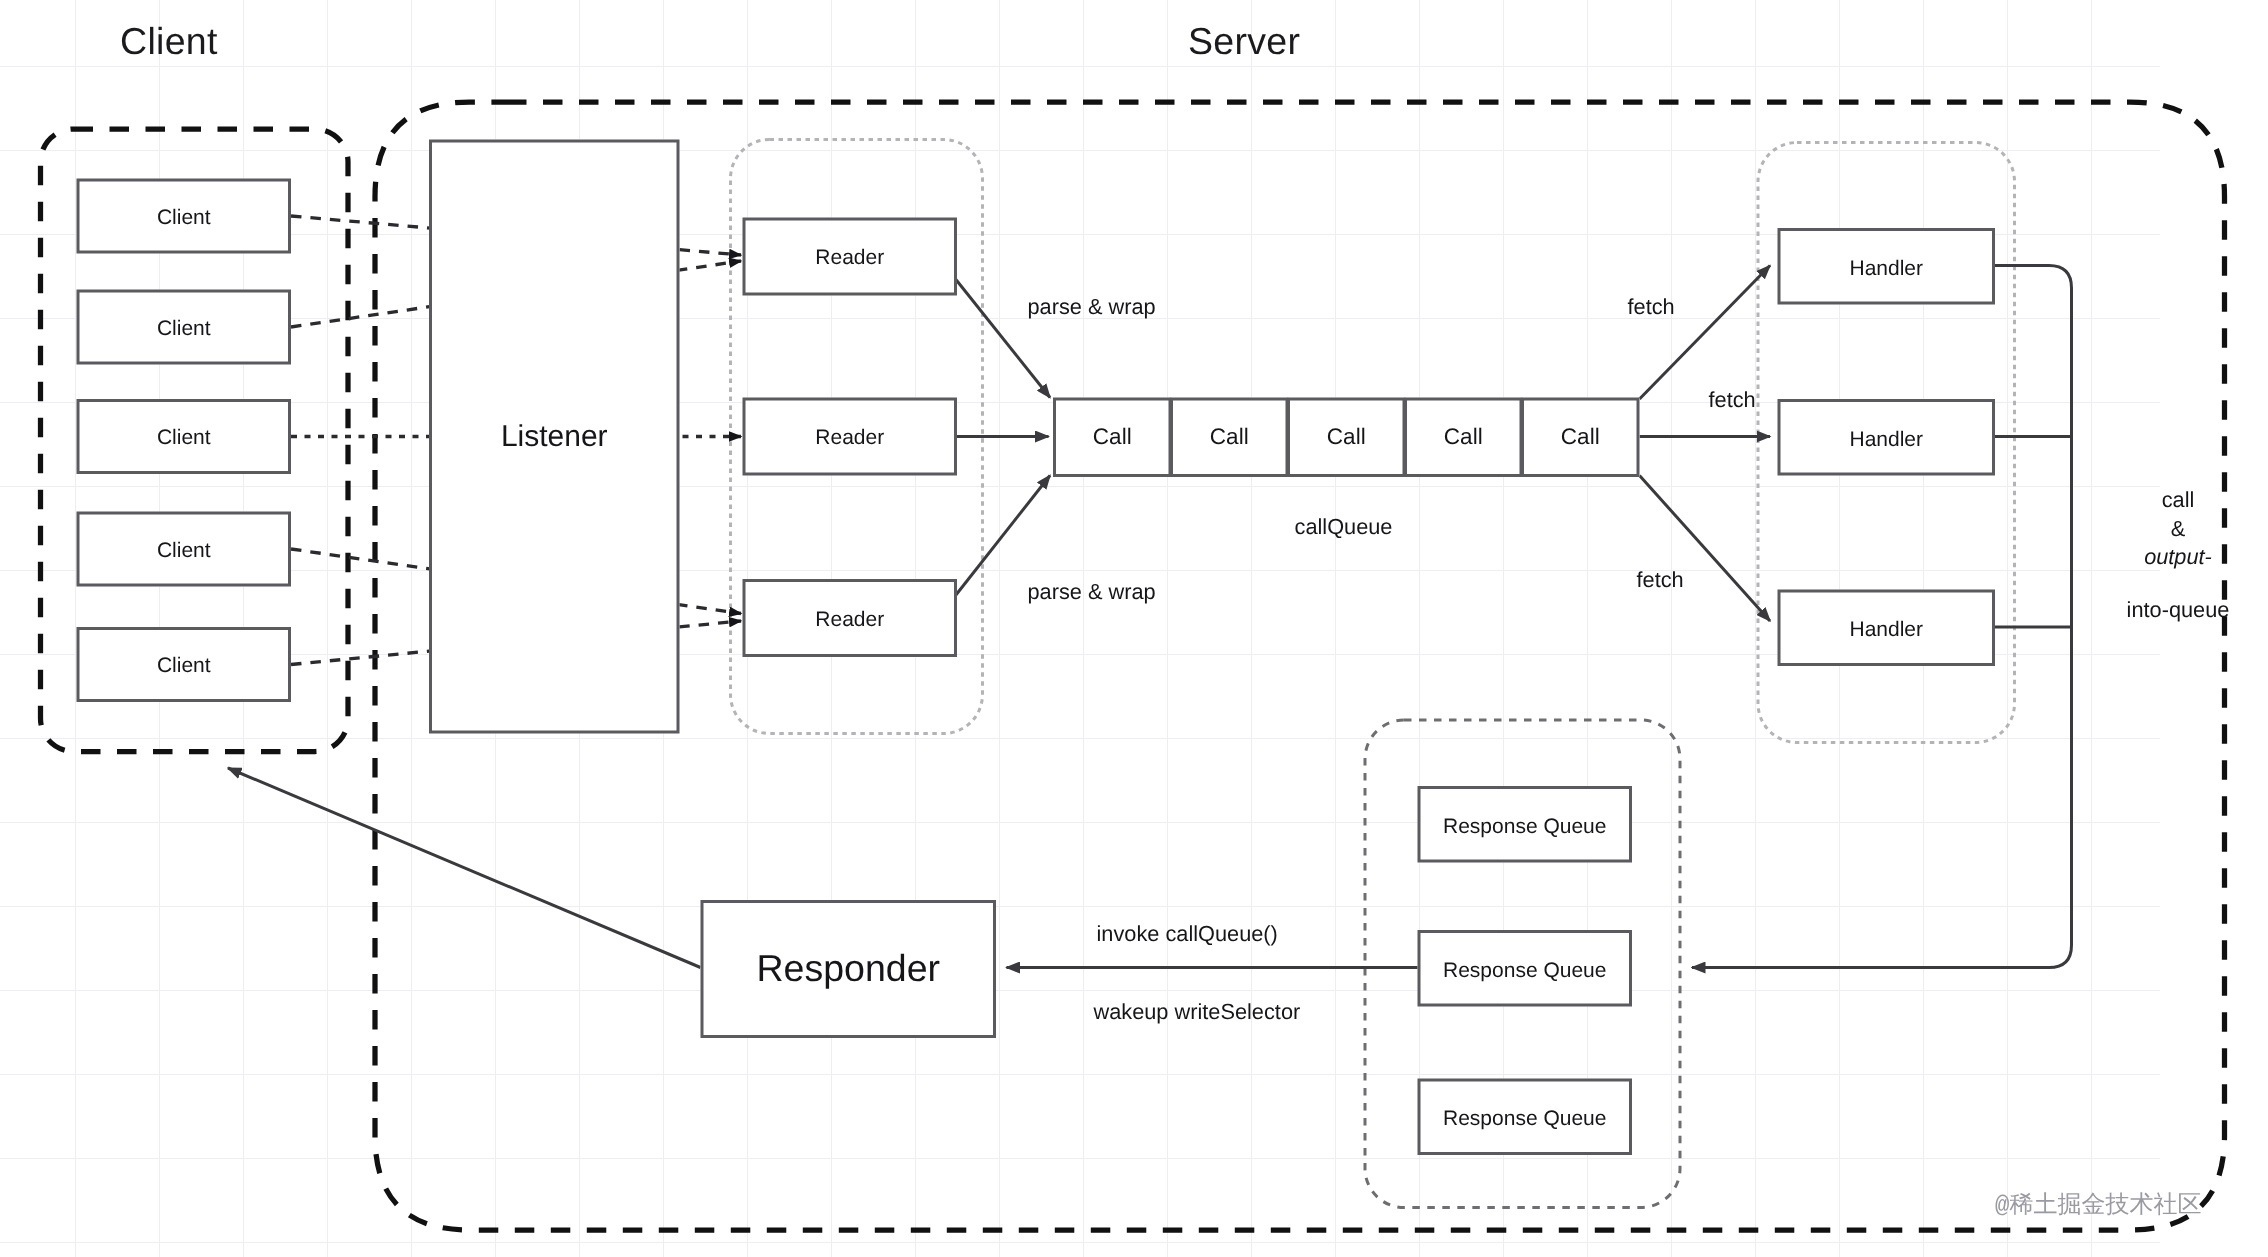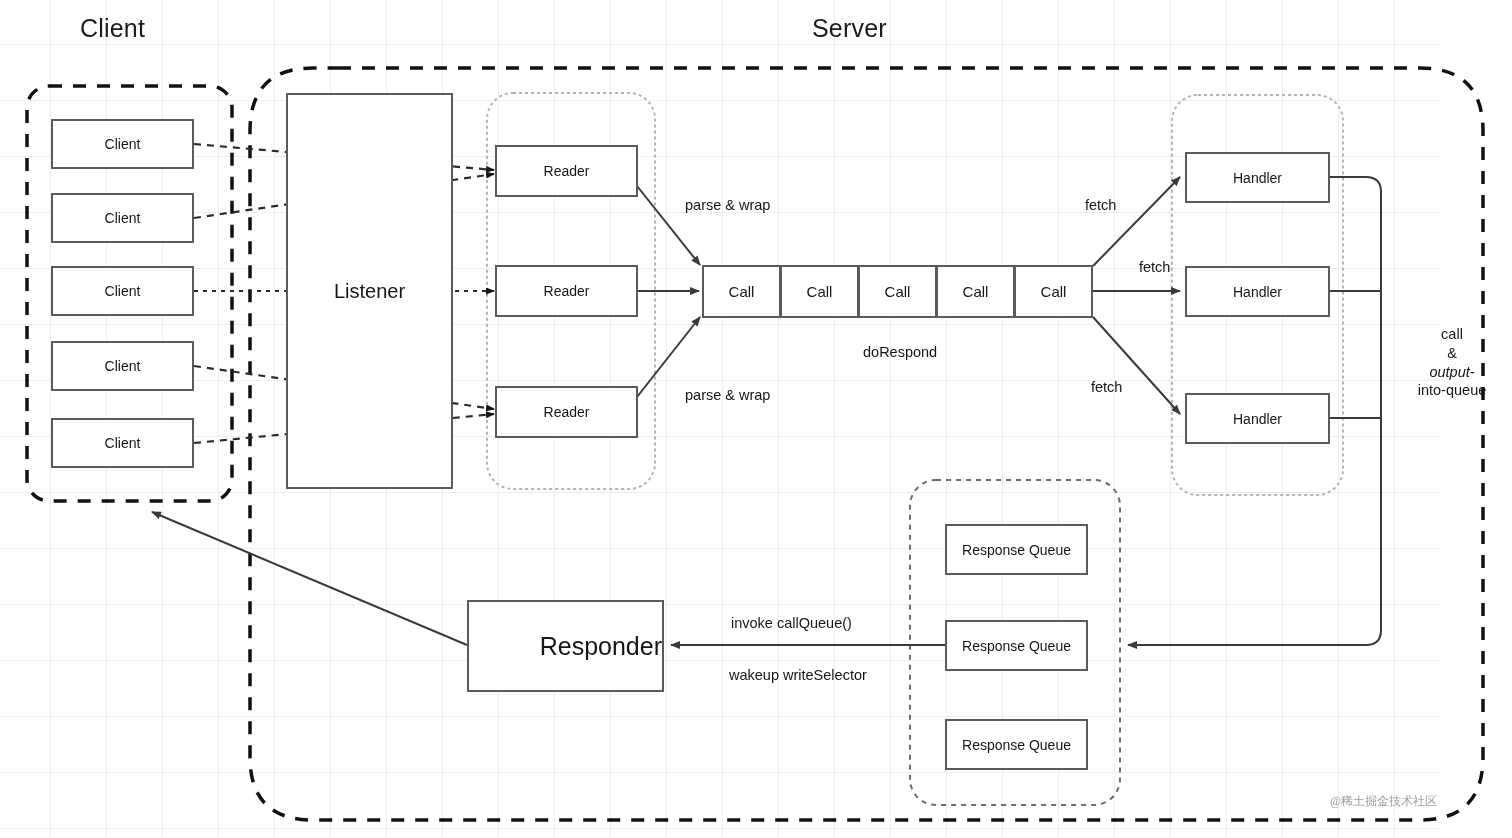--- a/index.html
+++ b/index.html
@@ -51,33 +51,33 @@
     position:absolute;
     font-size:14.5px;
     color:#16161a;
     white-space:nowrap;
     line-height:19px;
     margin-left:17px;
   }
   .lbl.ctr{text-align:center;}
   .watermark{
     position:absolute;
-    font-size:12px;
+    font-size:16px;
     color:#9a9aa2;
     white-space:nowrap;
-    font-family:Liberation Serif, serif;
+    font-family:Liberation Mono, monospace;
   }
 </style>
 </head>
 <body>
 
 <div id="canvas">
 
   <div class="ttl" style="left:80px;top:14px;">Client</div>
-  <div class="ttl" style="left:812px;top:14px;text-align:right;">Server</div>
+  <div class="ttl" style="left:792px;top:14px;text-align:right;">Server</div>
 
   <svg class="svg-layer" viewBox="0 0 1512 838" xmlns="http://www.w3.org/2000/svg">
     <defs>
       <marker id="ah" markerWidth="10" markerHeight="8" refX="9" refY="4" orient="auto" markerUnits="userSpaceOnUse">
         <path d="M0,0 L10,4 L0,8 z" fill="#3a3a3e"></path>
       </marker>
       <marker id="ahs" markerWidth="9" markerHeight="7" refX="8" refY="3.5" orient="auto" markerUnits="userSpaceOnUse">
         <path d="M0,0 L9,3.5 L0,7 z" fill="#16161a"></path>
       </marker>
     </defs>
@@ -156,21 +156,21 @@
   </div>
   <div class="qcell" style="left:858px;top:265px;width:79px;height:53px;">
     <span>Call</span>
   </div>
   <div class="qcell" style="left:936px;top:265px;width:79px;height:53px;">
     <span>Call</span>
   </div>
   <div class="qcell" style="left:1014px;top:265px;width:79px;height:53px;">
     <span>Call</span>
   </div>
-  <div class="lbl" style="left:846px;top:343px;">doRespond</div>
+  <div class="lbl" style="left:846px;top:343px;">callQueue</div>
 
   <div class="box small" style="left:1185px;top:152px;width:145px;height:51px;">
     <span>Handler</span>
   </div>
   <div class="box small" style="left:1185px;top:266px;width:145px;height:51px;">
     <span>Handler</span>
   </div>
   <div class="box small" style="left:1185px;top:393px;width:145px;height:51px;">
     <span>Handler</span>
   </div>
@@ -178,34 +178,34 @@
   <div class="box small" style="left:945px;top:524px;width:143px;height:51px;">
     <span>Response Queue</span>
   </div>
   <div class="box small" style="left:945px;top:620px;width:143px;height:51px;">
     <span>Response Queue</span>
   </div>
   <div class="box small" style="left:945px;top:719px;width:143px;height:51px;">
     <span>Response Queue</span>
   </div>
 
-  <div class="box big" style="left:467px;top:600px;width:197px;height:92px;justify-content:flex-end;">
+  <div class="box big" style="left:467px;top:600px;width:197px;height:92px;">
     <span>Responder</span>
   </div>
 
   <div class="lbl" style="left:668px;top:196px;">parse &amp; wrap</div>
   <div class="lbl" style="left:668px;top:386px;">parse &amp; wrap</div>
 
   <div class="lbl" style="left:1068px;top:196px;">fetch</div>
   <div class="lbl" style="left:1122px;top:258px;">fetch</div>
   <div class="lbl" style="left:1074px;top:378px;">fetch</div>
 
   <div class="lbl ctr" style="left:1390px;top:325px;width:90px;">call</div>
   <div class="lbl ctr" style="left:1390px;top:344px;width:90px;">&amp;</div>
   <div class="lbl ctr" style="left:1390px;top:363px;width:90px;font-style:italic;">output-</div>
-  <div class="lbl ctr" style="left:1390px;top:381px;width:90px;">into-queue</div>
+  <div class="lbl ctr" style="left:1390px;top:398px;width:90px;">into-queue</div>
 
   <div class="lbl" style="left:714px;top:614px;">invoke callQueue()</div>
   <div class="lbl" style="left:712px;top:666px;">wakeup writeSelector</div>
 
   <div class="watermark" style="left:1330px;top:793px;">@稀土掘金技术社区</div>
 
 </div>
 
 </body></html>

